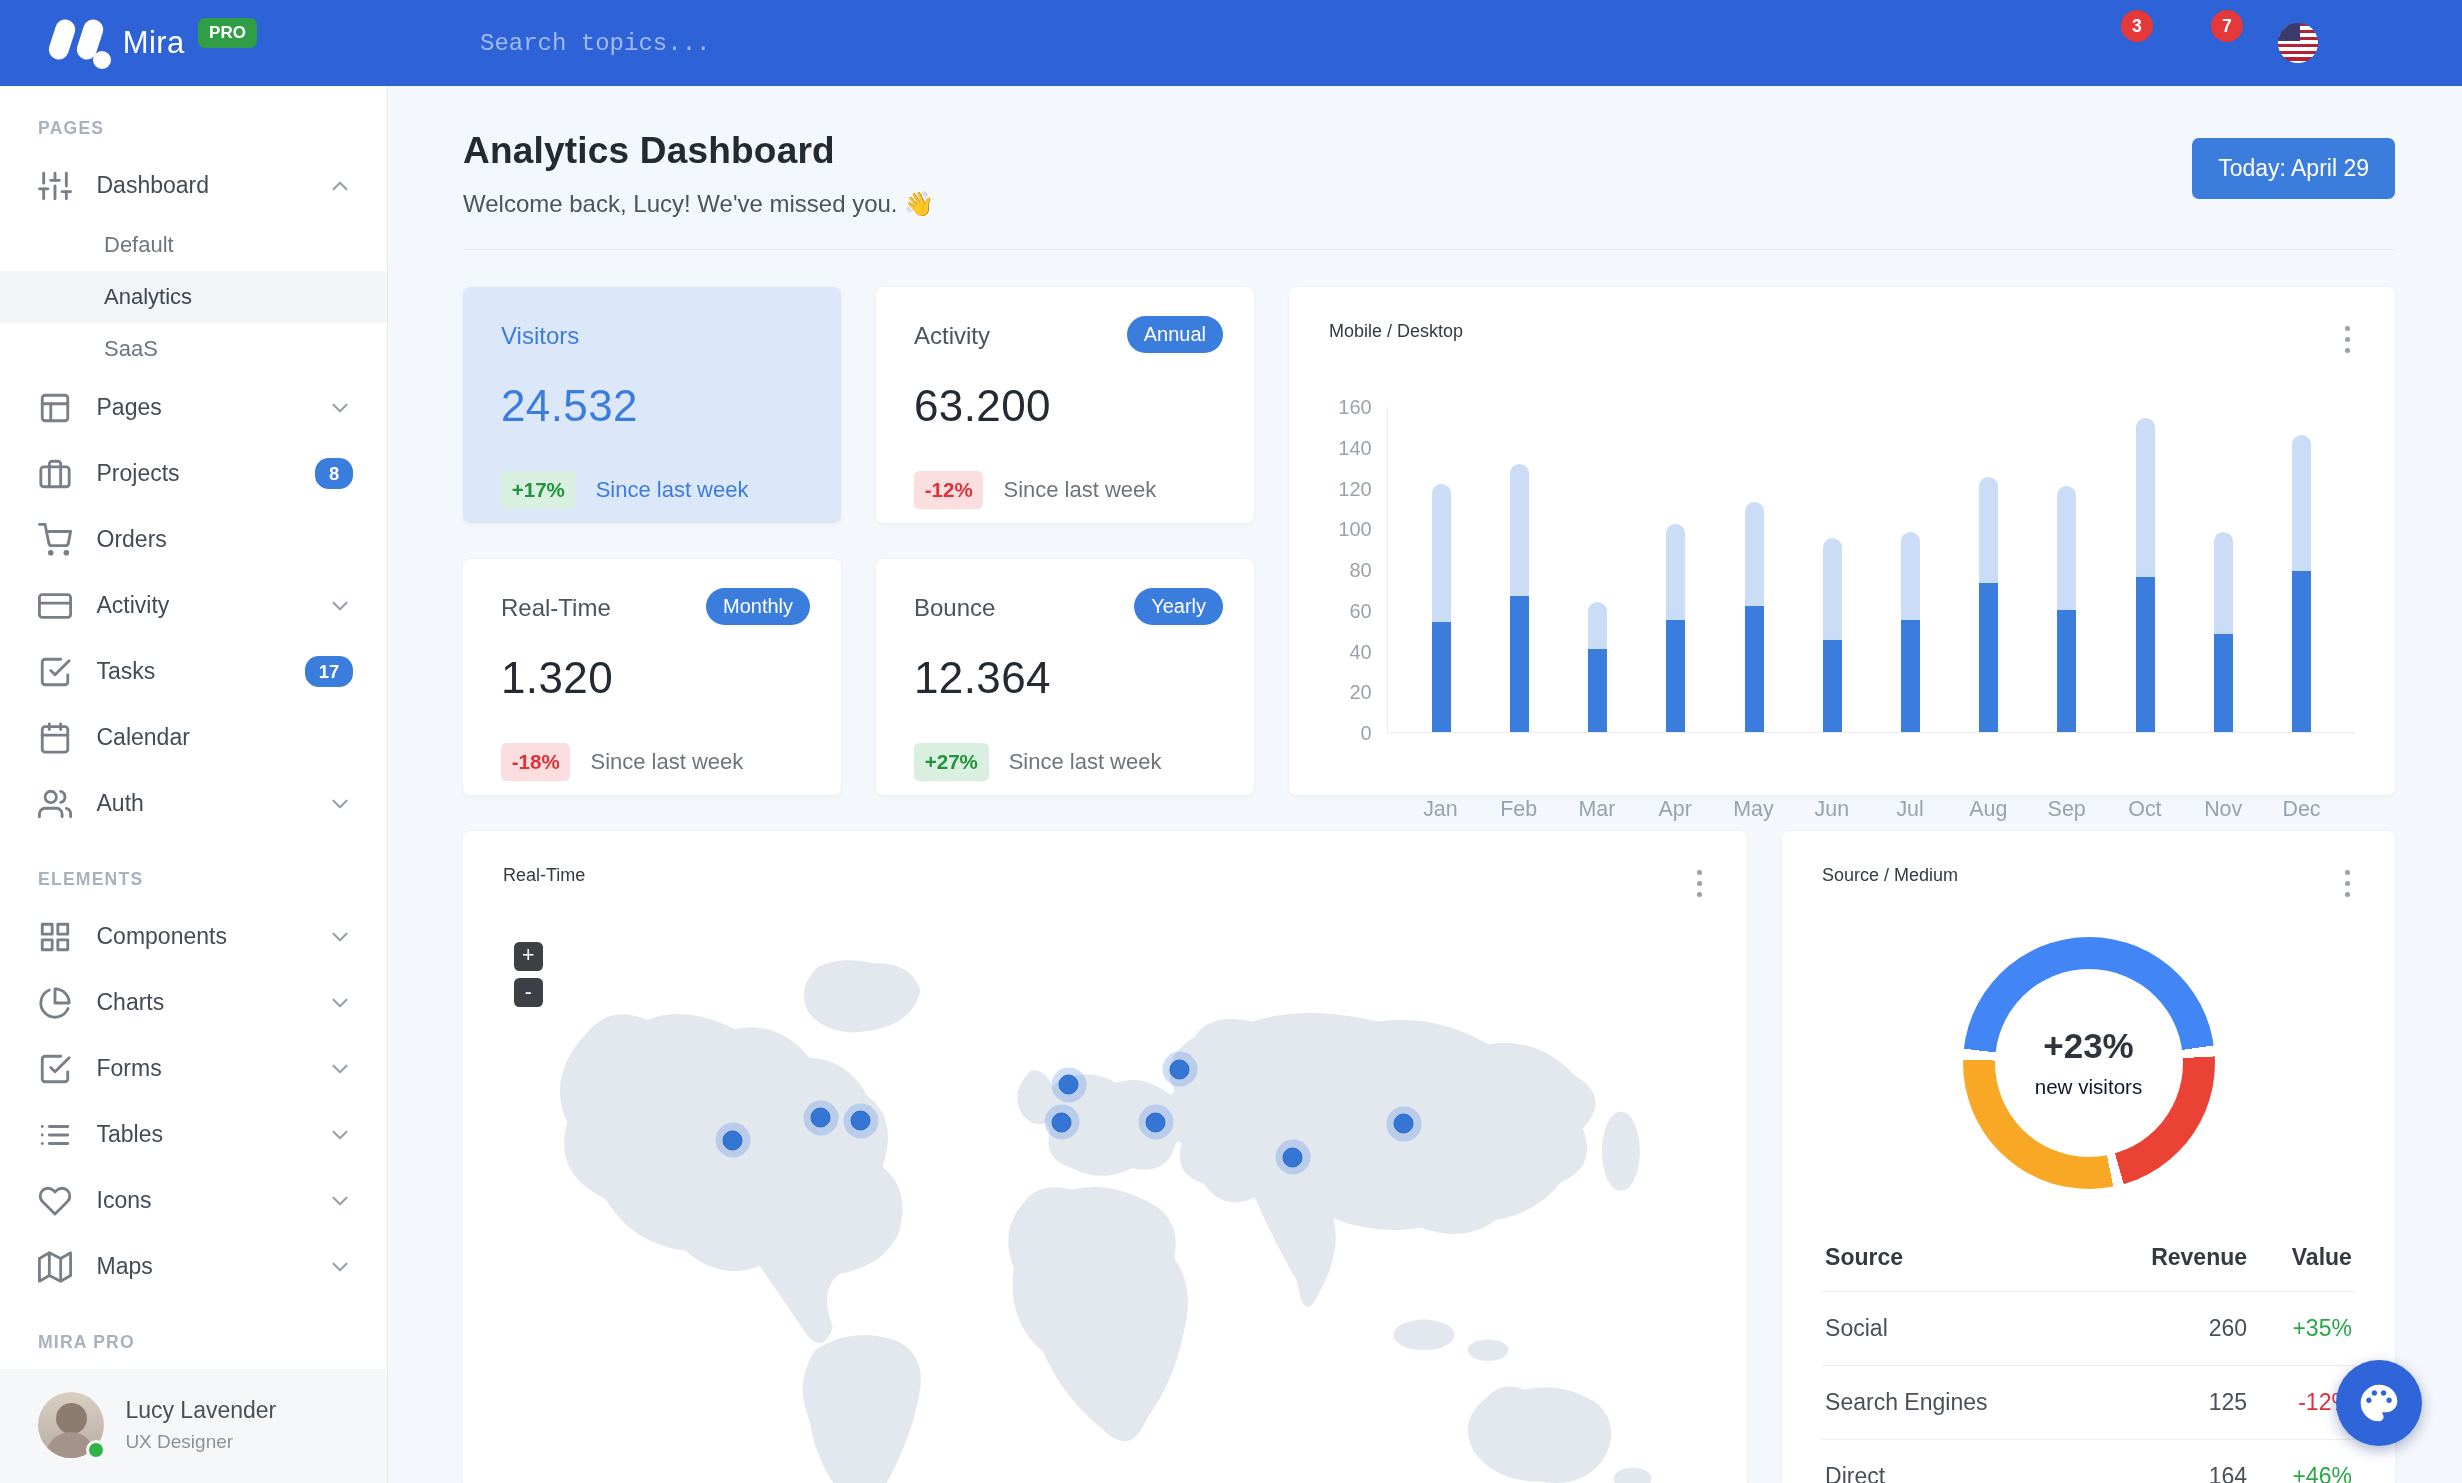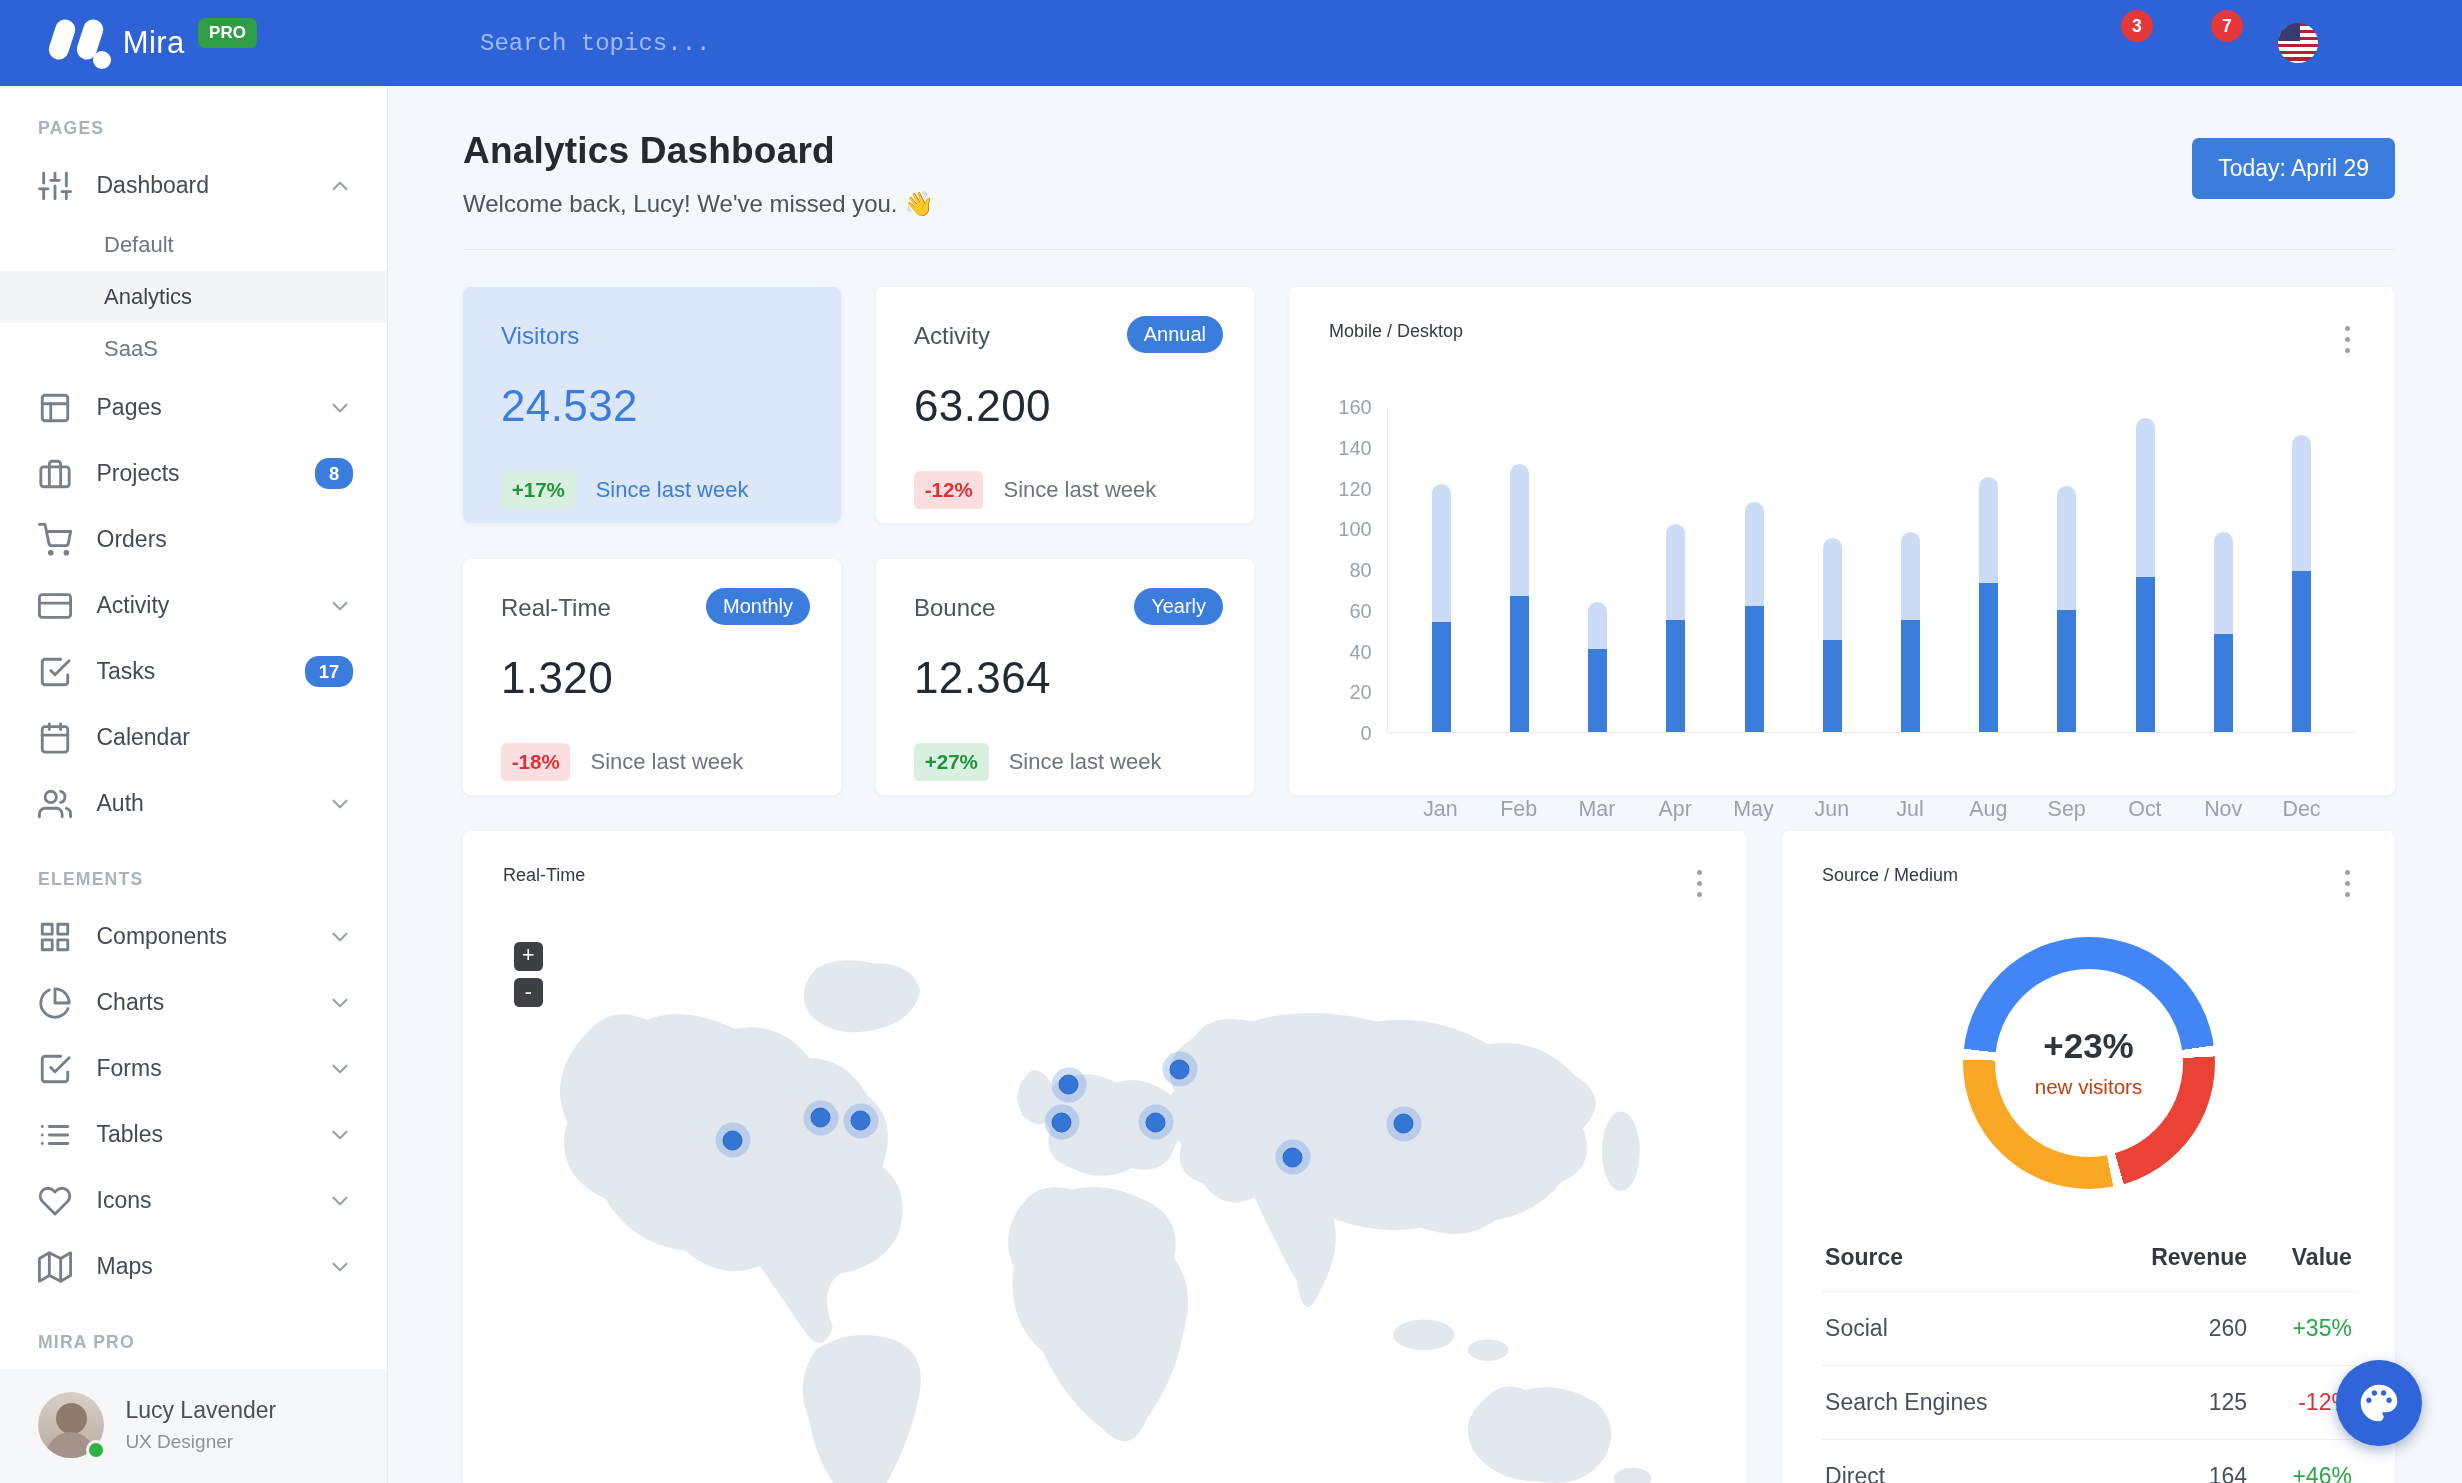--- a/index.html
+++ b/index.html
@@ -117,21 +117,21 @@
   .marker { position:absolute; width:35px; height:35px; border-radius:50%; background:rgba(59,125,221,.25);
     transform:translate(-50%,-50%); display:flex; align-items:center; justify-content:center; }
   .marker i { width:20px; height:20px; border-radius:50%; background:#3575d4; border:1.5px solid #2c67c4; }
 
   .source-card { padding:34px 40px; height:658px; }
   .donut-wrap { width:252px; height:252px; margin:35px auto 0; position:relative; }
   .donut { width:100%; height:100%; border-radius:50%; }
   .donut-hole { position:absolute; inset:32px; background:#fff; border-radius:50%;
     display:flex; flex-direction:column; align-items:center; justify-content:center; }
   .donut-val { font-size:35px; font-weight:700; color:#2e353c; }
-  .donut-lbl { font-size:20.6px; color:#c2410c; margin-top:9.2px; }
+  .donut-lbl { font-size:20.6px; color:#0f172a; margin-top:9.2px; }
   .src-table { width:100%; margin-top:40px; border-collapse:collapse; }
   .src-table th { font-size:23px; font-weight:700; color:#343a40; text-align:left; padding:15.3px 3.1px 20px; }
   .src-table th.num, .src-table td.num { text-align:right; }
   .src-table td { font-size:23px; color:#495057; padding:23px 3.1px; border-top:1.5px solid #eceff2; }
   .src-table td.pos { color:#28a745; }
   .src-table td.neg { color:#e03138; }
 
   .fab { position:fixed; right:40px; bottom:37px; width:86px; height:86px; border-radius:50%;
     background:#2f65d8; border:none; box-shadow:0 4.6px 13.8px rgba(20,50,120,.35); cursor:pointer;
     display:flex; align-items:center; justify-content:center; z-index:60; }

